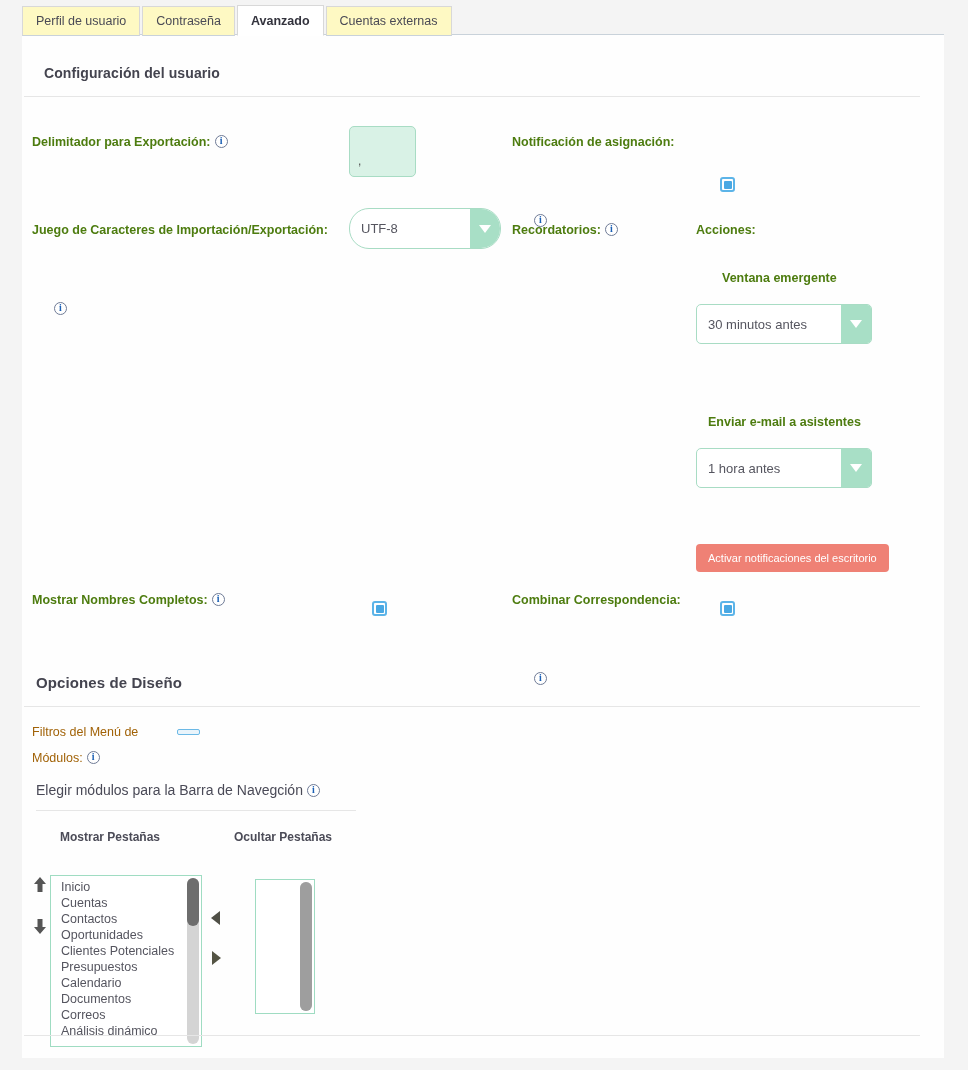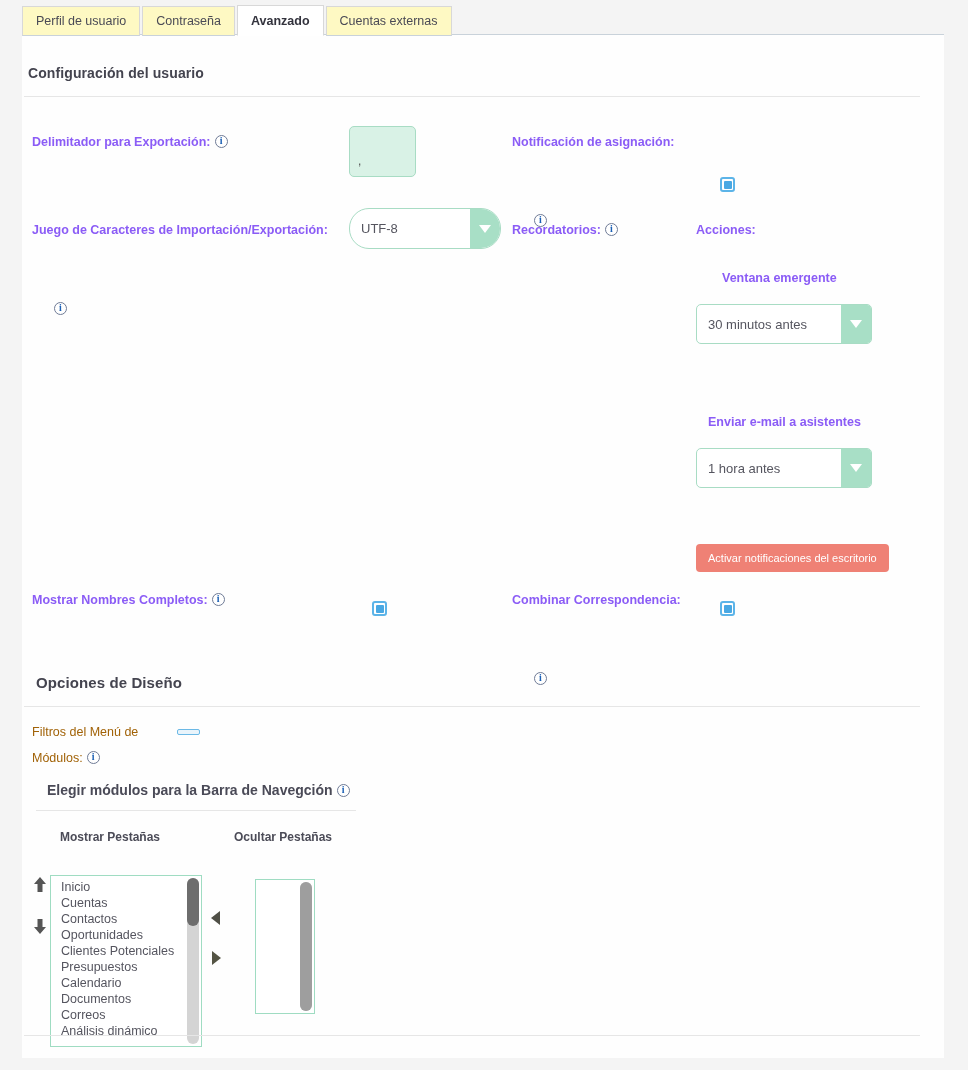--- a/index.html
+++ b/index.html
@@ -72,21 +72,21 @@
   .divider {
     position: absolute;
     height: 1px;
     background: #e6e6e6;
   }
 
   .flabel {
     position: absolute;
     font-size: 12.5px;
     font-weight: bold;
-    color: #8b5cf6;
+    color: #4d7c0f;
     line-height: 17px;
   }
 
   
   .info-icon {
     display: inline-block;
     width: 13px;
     height: 13px;
     border-radius: 50%;
     background: #ffffff;
@@ -206,23 +206,22 @@
     border: 1px solid #6cb9e6;
     background: #e9f4fb;
     border-radius: 2px;
     box-sizing: border-box;
   }
 
   
   .subhead {
     position: absolute;
     font-size: 14px;
-    font-weight: bold;
+    font-weight: normal;
     color: #4a4a57;
-    margin-left: 11px;
   }
 
   .collabel {
     position: absolute;
     font-size: 12px;
     font-weight: bold;
     color: #4b4b57;
   }
 
   
@@ -295,21 +294,21 @@
 
   <div class="tabbar">
     <div class="tab">Perfil de usuario</div>
     <div class="tab">Contraseña</div>
     <div class="tab active">Avanzado</div>
     <div class="tab">Cuentas externas</div>
   </div>
 
   <div class="panel">
 
-    <div class="section-title" style="left:6px; top:30px;text-align:right;">Configuración del usuario</div>
+    <div class="section-title" style="left:22px; top:30px;text-align:right;">Configuración del usuario</div>
     <div class="divider" style="left:2px; top:61px; width:896px;"></div>
 
     <div class="flabel" style="left:10px; top:99px;">
       <span>Delimitador para Exportación:</span><span class="info-icon"></span>
     </div>
     <input class="mint-input tall" style="left: 327px; top: 91px; width: 67px; height: 51px;" value=",">
 
     <div class="flabel" style="left:490px; top:99px;">Notificación de asignación:</div>
     <div class="cbox" style="left:698px; top:142px;"></div>
     <span class="info-icon standalone" style="position:absolute; left:512px; top:179px;"></span>

